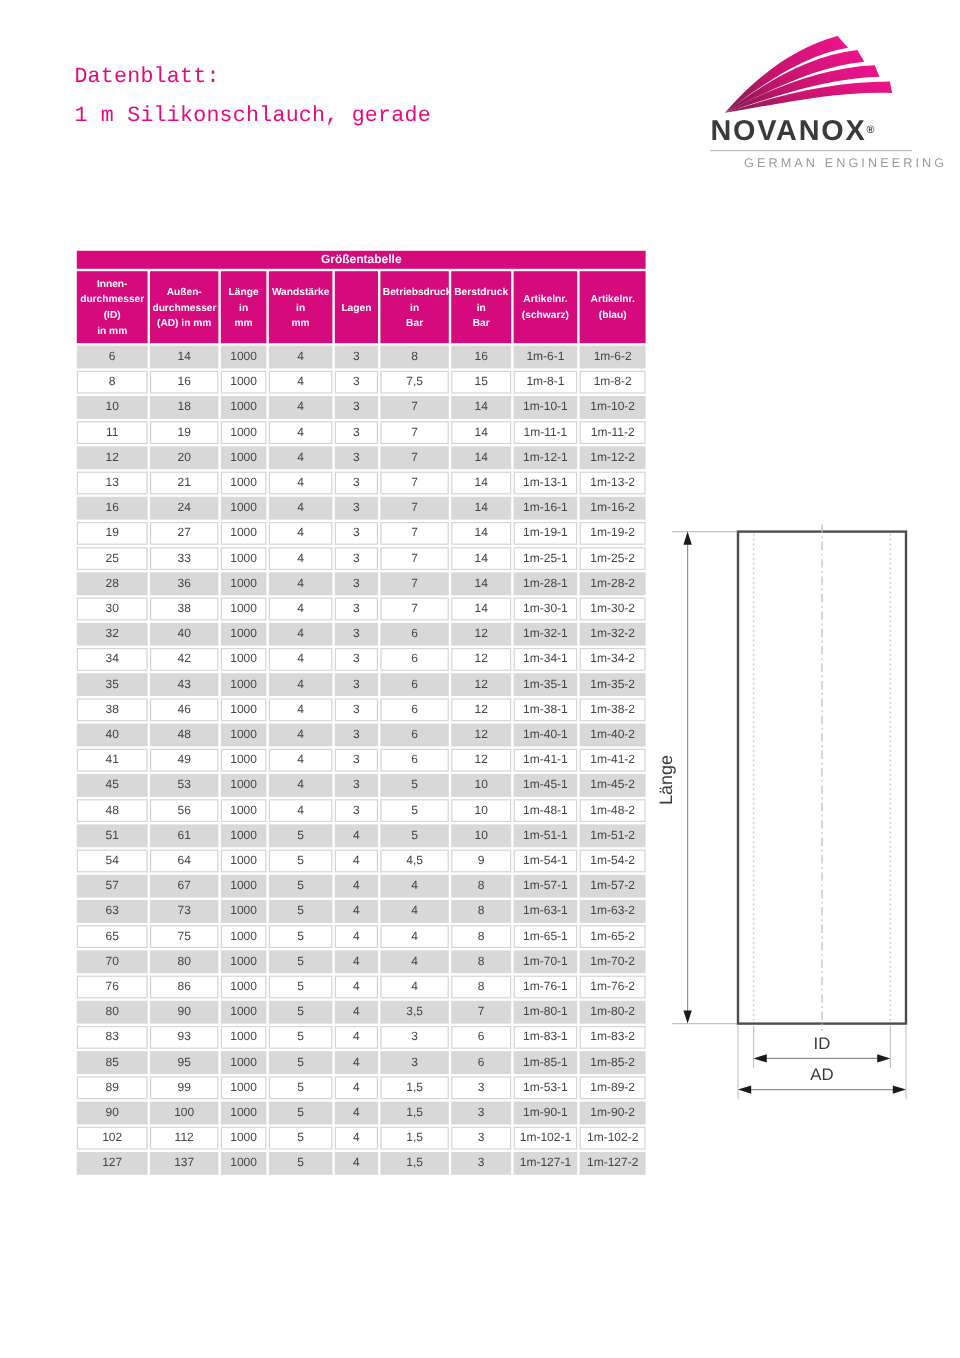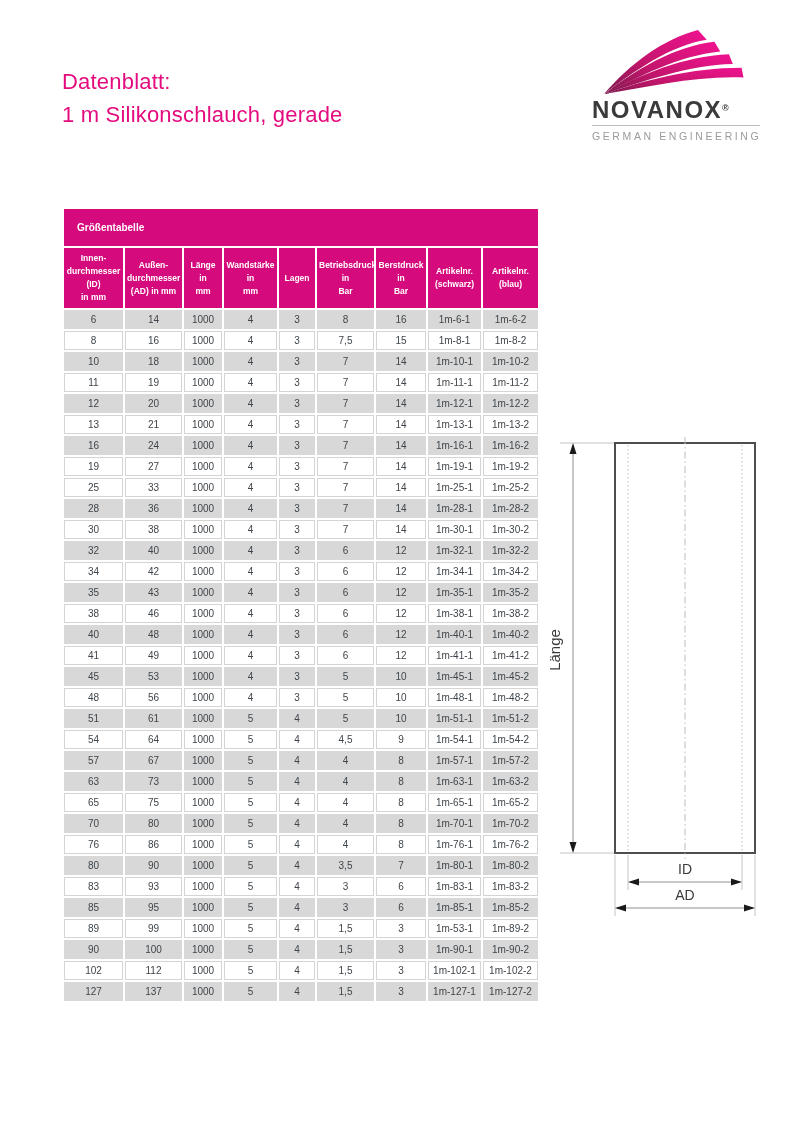--- a/index.html
+++ b/index.html
@@ -1,36 +1,36 @@
 <!DOCTYPE html>
 <html><head>
 <meta charset="utf-8">
 <style>
   * { margin:0; padding:0; box-sizing:border-box; }
   html,body { width:800px; height:1132px; background:#ffffff; overflow:hidden; position:relative;
               font-family:"Liberation Sans", sans-serif; }
 
   
-  .page-heading { position:absolute; left:62px; top:65px; color:#e40b7e;
-                  font-size:22px; line-height:33px; font-weight:500; letter-spacing:0.2px; }
+  .page-heading { position:absolute; left:62px; top:48px; color:#e40b7e;
+                  font-size:18px; line-height:33px; font-weight:500; letter-spacing:0.2px;font-family:Liberation Mono, monospace; }
 
   
   .logo { position:absolute; left:592px; top:30px; width:168px; }
   .logo-swoosh { display:block; margin-left:12px; }
   .logo-wordmark { color:#3a3a3c; font-size:24px; font-weight:bold; letter-spacing:1.5px;
                    text-align:left; line-height:24px; margin-top:2px; white-space:nowrap; }
   .logo-reg { font-size:9px; vertical-align:top; position:relative; top:-2px; letter-spacing:0; }
   .logo-divider { border:none; border-top:1px solid #bcbcbc; margin:3px 0 4px 0; }
-  .logo-tagline { color:#9b9b9b; font-size:10.5px; letter-spacing:2.6px; white-space:nowrap; }
+  .logo-tagline { color:#9b9b9b; font-size:10.5px; letter-spacing:2.6px; white-space:nowrap;margin-left:28px; }
 
   
   .size-table-wrap { position:absolute; left:62px; top:207px; width:458px; }
   table.size-table { width:458px; border-collapse:separate; border-spacing:2px; table-layout:fixed; }
   .tbl-title-cell { background:#d50a7d; color:#ffffff; font-weight:bold; font-size:10px;
-                    text-align:left; height:15px; padding:12px; border:1px solid transparent; }
+                    text-align:center; height:15px; padding:1px; border:1px solid transparent; }
   th.tbl-head { background:#d50a7d; color:#ffffff; font-weight:bold; font-size:8.5px;
                 line-height:13px; text-align:center; vertical-align:middle;
                 padding:3px 1px; border:1px solid transparent; }
   td.tbl-cell { font-size:10px; color:#3f454a; text-align:center; vertical-align:middle;
                 height:17px; line-height:17px; padding:0 1px; border:1px solid transparent;
                 white-space:nowrap; overflow:hidden; }
   tr.row-gray  td.tbl-cell { background:#d8d8d8; }
   tr.row-white td.tbl-cell { background:#ffffff; border:1px solid #d4d4d4; }
 
   

